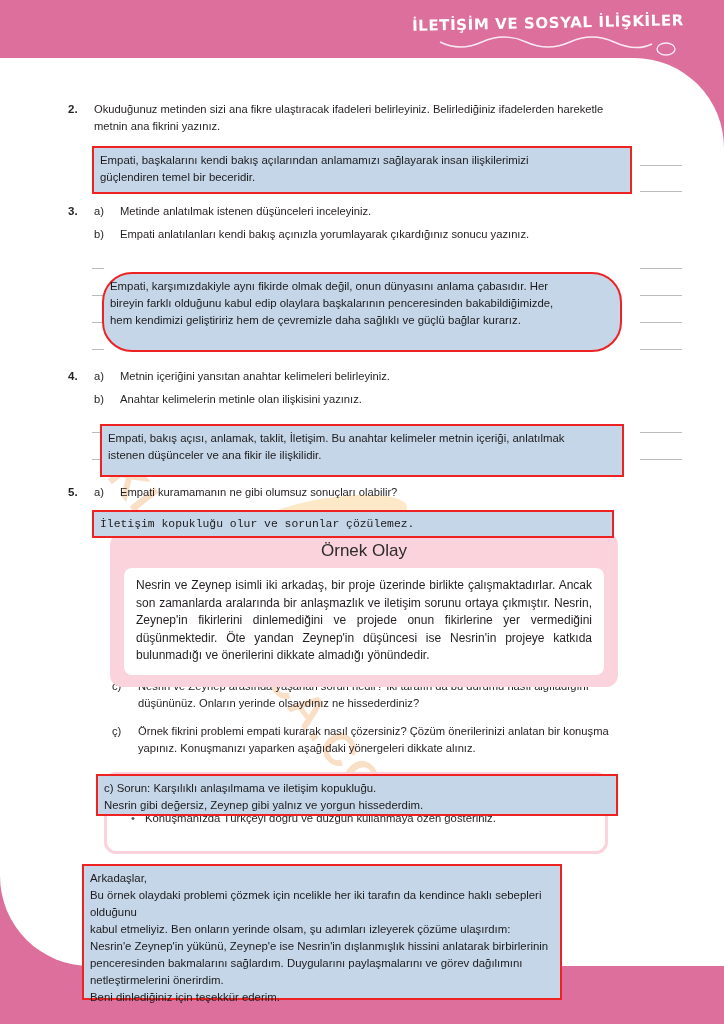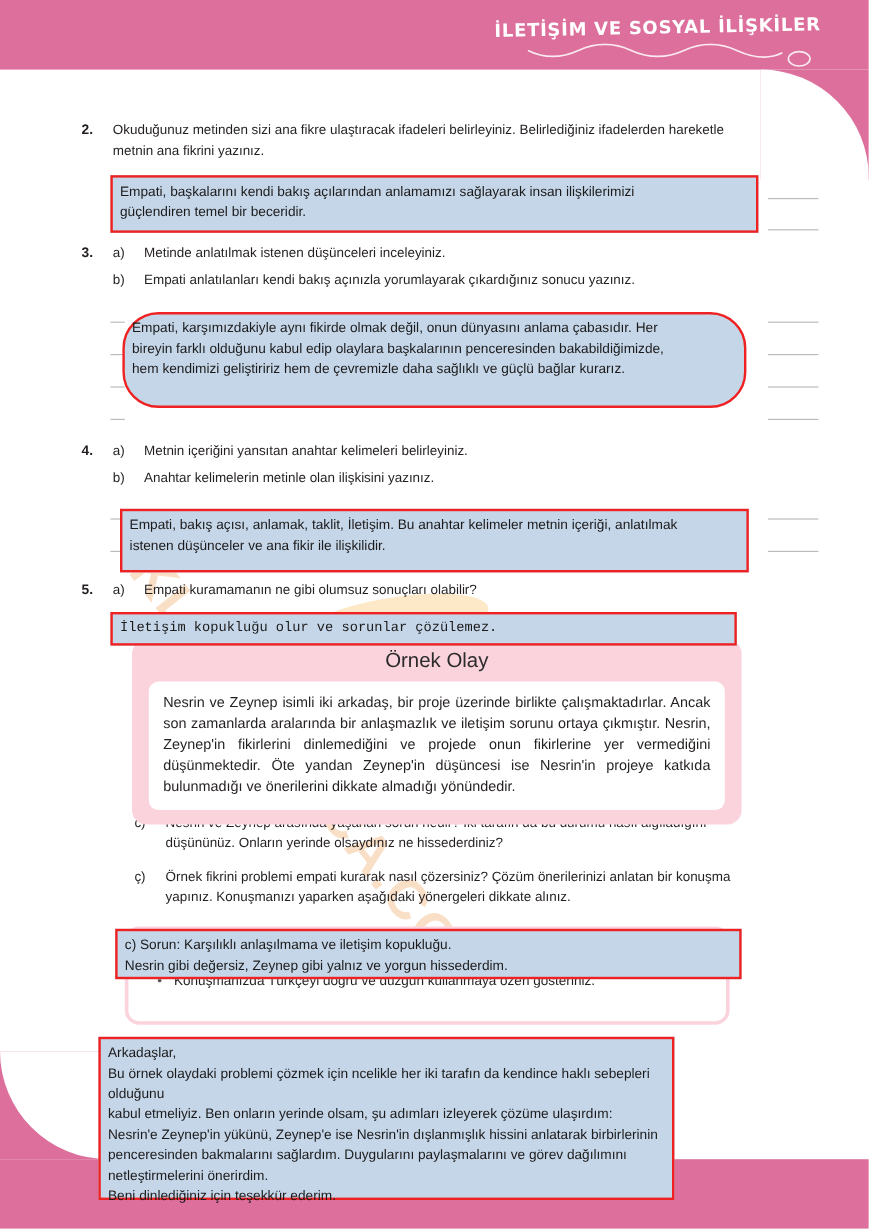--- a/index.html
+++ b/index.html
@@ -297,21 +297,21 @@
         <div class="q-letter">a)</div>
         <div class="q-text">Metinde anlatılmak istenen düşünceleri inceleyiniz.</div>
       </div>
       <div class="q-sub" style="margin-top:6px;">
         <div class="q-letter">b)</div>
         <div class="q-text">Empati anlatılanları kendi bakış açınızla yorumlayarak çıkardığınız sonucu yazınız.</div>
       </div>
     </div>
   </div>
 
-  <div class="answer-box" style="left:102px; top:260px; width:520px; height:80px;border-radius:30px;">
+  <div class="answer-box" style="left:102px; top:272px; width:520px; height:80px;border-radius:30px;">
     <p>Empati, karşımızdakiyle aynı fikirde olmak değil, onun dünyasını anlama çabasıdır. Her</p>
     <p>bireyin farklı olduğunu kabul edip olaylara başkalarının penceresinden bakabildiğimizde,</p>
     <p>hem kendimizi geliştiririz hem de çevremizle daha sağlıklı ve güçlü bağlar kurarız.</p>
   </div>
 
   <div class="q-block" style="left:68px; top:368px; width:566px;">
     <div class="q-num">4.</div>
     <div class="q-body">
       <div class="q-sub">
         <div class="q-letter">a)</div>

